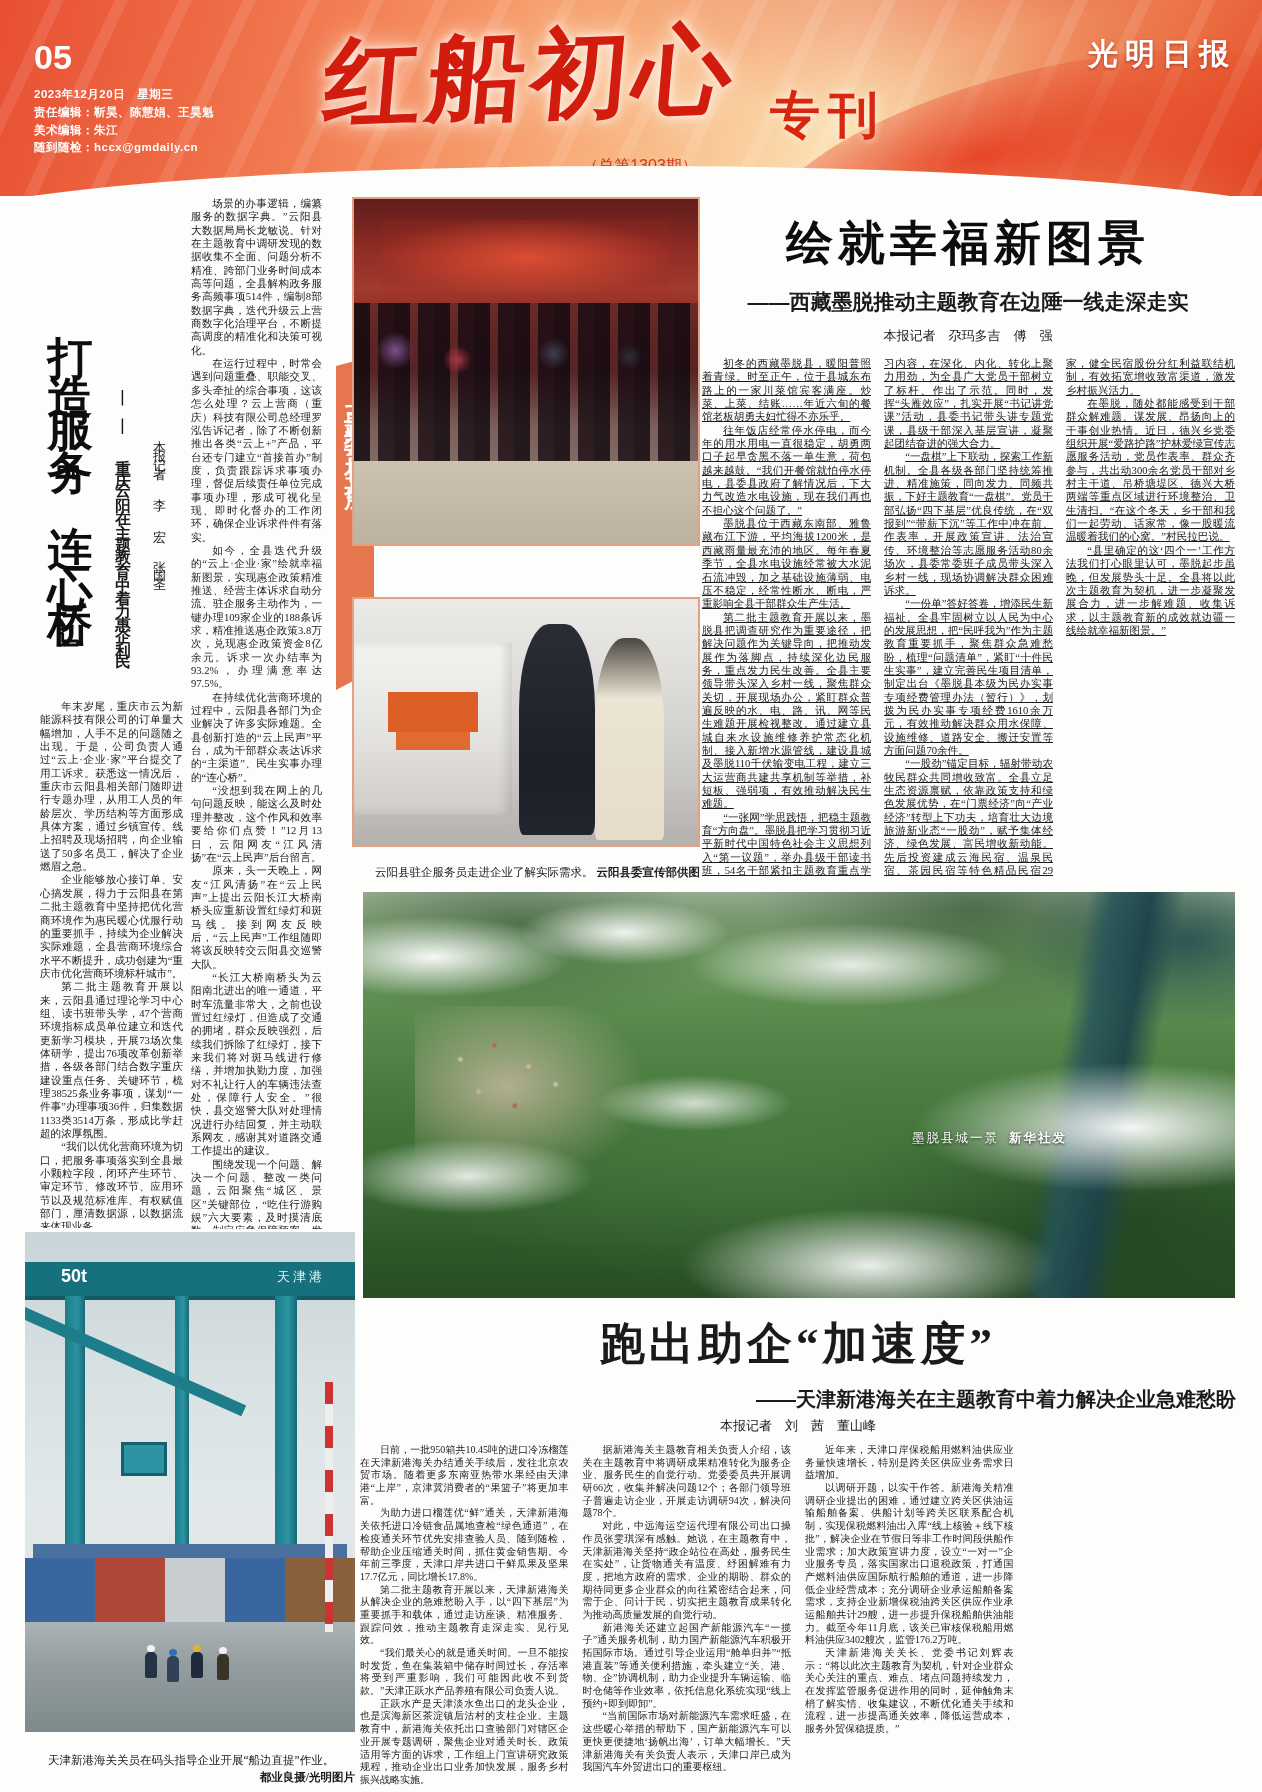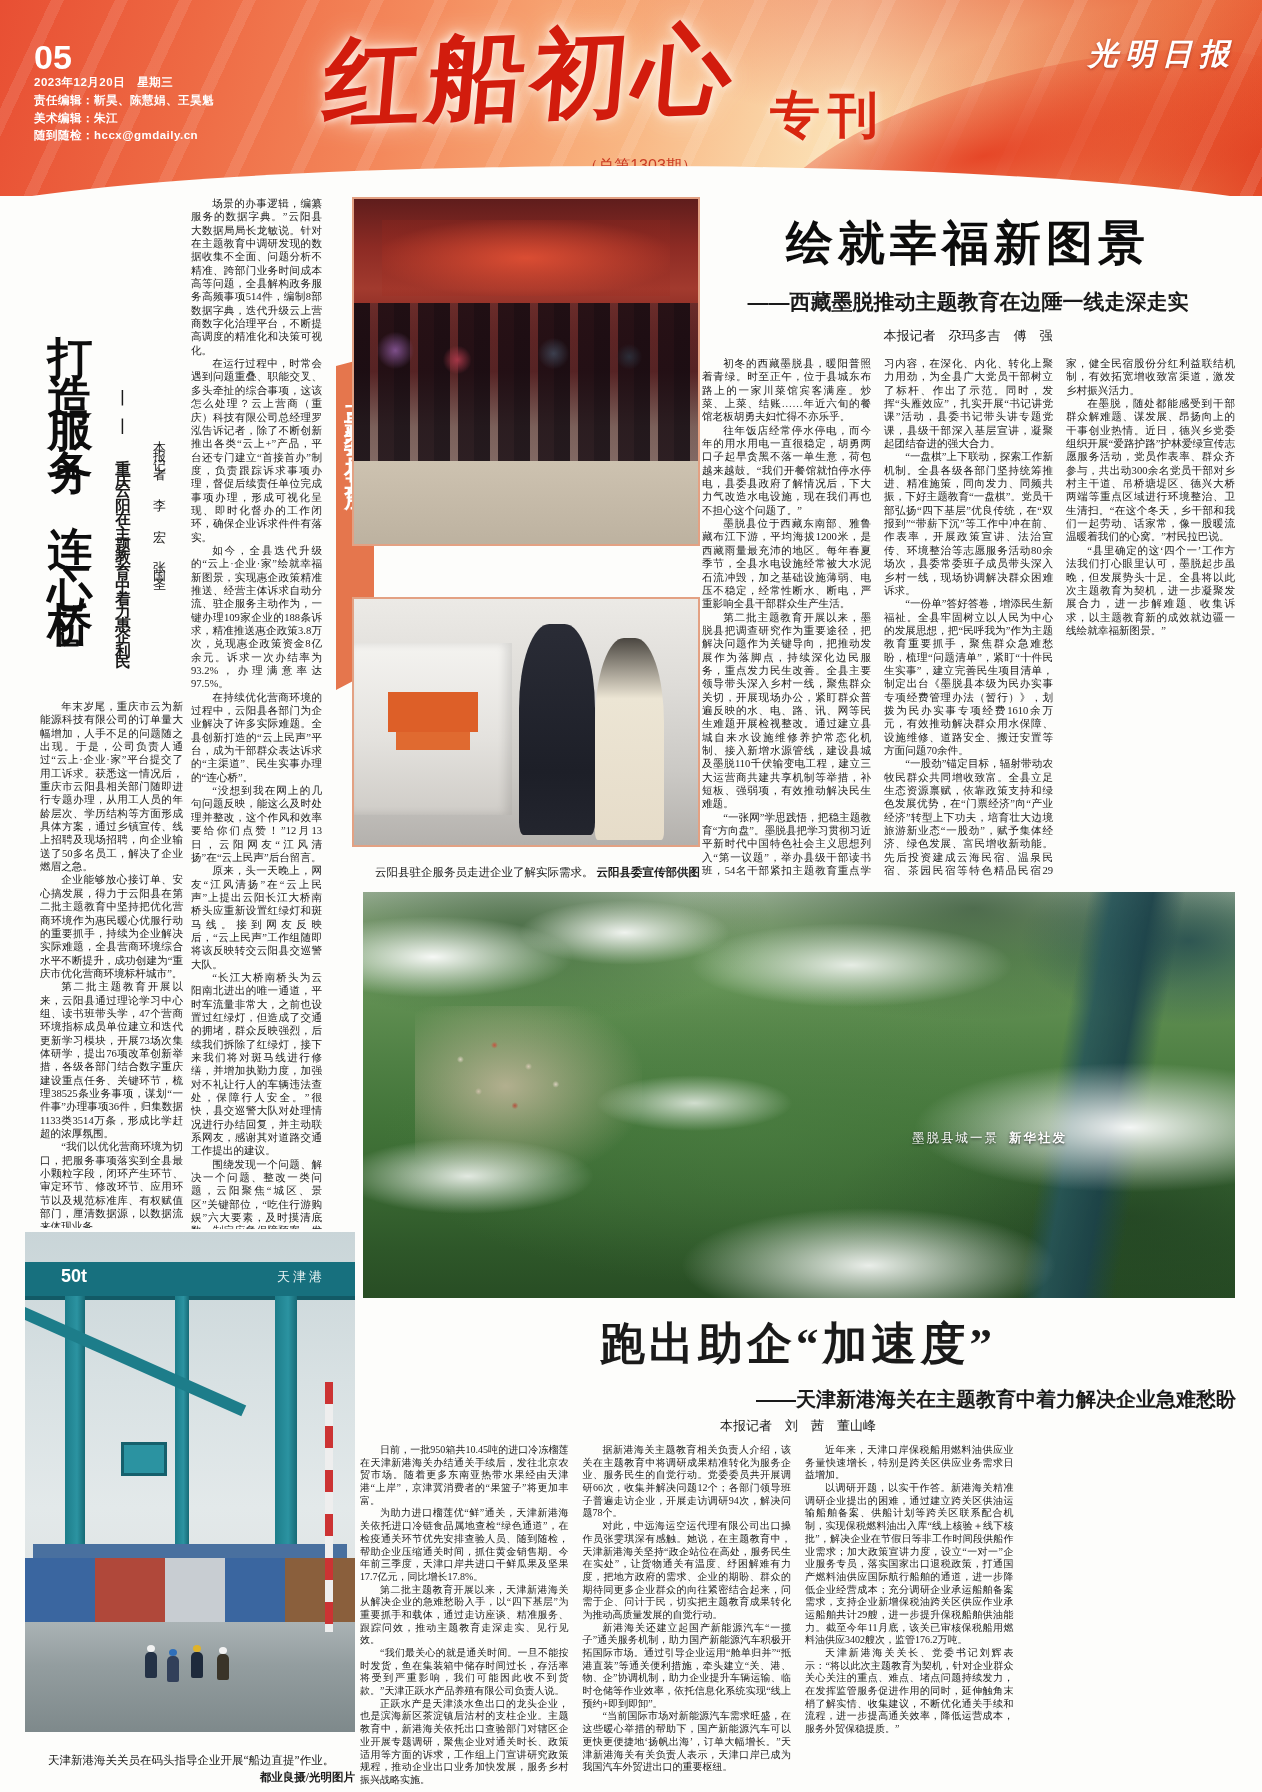--- a/index.html
+++ b/index.html
@@ -13,32 +13,32 @@
           radial-gradient(ellipse 700px 260px at 102% 80%, rgba(222,52,26,.75), rgba(222,52,26,0) 62%),
           linear-gradient(103deg,#e84f33 0%,#ee6a44 16%,#f4895c 32%,#f8b07c 48%,#fbe0b4 66%,#f9d29a 78%,#f3a266 90%,#ec6a3c 100%);}
   .mast::before{content:"";position:absolute;left:0;top:0;right:0;bottom:0;
         background:repeating-linear-gradient(115deg,rgba(255,255,255,0) 0 46px,rgba(255,255,255,.10) 46px 58px);}
   .mast::after{content:"";position:absolute;left:-6%;right:-6%;bottom:-34px;height:64px;background:#fdfdfb;
         border-radius:50% 50% 0 0 / 100% 100% 0 0;}
   .mast-swirl{position:absolute;right:-60px;top:70px;width:560px;height:180px;border-radius:50%;
         background:radial-gradient(ellipse at 40% 40%, rgba(228,52,24,.85), rgba(228,52,24,0) 70%);
         transform:rotate(-14deg);}
   .pageinfo{position:absolute;left:34px;top:40px;color:#fff;font-family:"Liberation Sans",sans-serif;}
-  .pagenum{font-size:34px;font-weight:bold;line-height:1;margin-bottom:0;}
+  .pagenum{font-size:34px;font-weight:bold;line-height:1;margin-bottom:12px;}
   .pageinfo .line{font-size:11.5px;font-weight:bold;line-height:1.55;letter-spacing:.5px;}
   .mast-title{position:absolute;left:296px;top:24px;width:470px;text-align:center;
         font-size:97px;font-weight:900;color:#d21c0d;line-height:1.1;letter-spacing:6px;
         transform:skewX(-7deg) rotate(-2deg);
         text-shadow:0 0 10px rgba(255,255,255,.95),0 0 26px rgba(255,245,225,.9);}
   .mast-sub{position:absolute;left:770px;top:82px;font-size:50px;font-weight:900;color:#d8260f;
         font-family:"Liberation Sans",sans-serif;letter-spacing:8px;
         text-shadow:0 0 10px rgba(255,255,255,.8);}
   .mast-issue{position:absolute;left:540px;top:156px;width:200px;text-align:center;
         font-size:16px;color:#ca3a22;font-family:"Liberation Sans",sans-serif;}
-  .papername{position:absolute;right:26px;top:34px;font-size:30px;color:#fff;font-style:italic;
+  .papername{position:absolute;right:26px;top:34px;font-size:30px;color:#fff;
         letter-spacing:7px;font-weight:bold;text-shadow:0 1px 3px rgba(140,20,8,.6);}
 
   
   .bodytext p{margin:0;text-indent:2em;text-align:justify;}
   .bodytext{font-size:10.6px;line-height:1.26;overflow:hidden;}
   .caption{font-size:11.5px;line-height:1.5;text-align:justify;}
   .caption .credit{font-weight:bold;float:right;}
   .cap-ind{display:inline-block;width:2em;}
 
   
@@ -85,21 +85,21 @@
         background:linear-gradient(180deg,#4a4640 0%,#ece5d4 30%,#e6dcc9 100%);}
   .cap1{position:absolute;left:352px;top:551px;width:348px;}
   .cap2{position:absolute;left:352px;top:852px;width:348px;}
 
   
   .ra-head{position:absolute;left:700px;top:212px;width:536px;text-align:center;}
   .ra-head h1{margin:0;font-size:47px;font-weight:900;letter-spacing:5px;color:#0c0c0c;}
   .ra-subtitle{margin-top:13px;font-size:21px;font-weight:bold;font-family:"Liberation Sans",sans-serif;}
   .ra-byline{margin-top:11px;font-size:13px;}
   .ra-cols{position:absolute;left:702px;top:357px;width:533px;height:525px;
-        column-count:3;column-gap:13px;column-fill:auto;}
+        column-count:3;column-gap:13px;column-fill:auto;text-decoration:underline;}
 
   
   .bigphoto{position:absolute;left:363px;top:892px;width:872px;height:406px;overflow:hidden;
         background:linear-gradient(180deg,#a9bda3 0%,#8cab7e 7%,#6f9c60 16%,#5e8d50 28%,#4f8044 42%,#417338 58%,#386631 74%,#2e5729 88%,#284d24 100%);}
   .bp-ridges{position:absolute;inset:0;
         background:
           radial-gradient(ellipse 360px 140px at 18% 8%, rgba(36,70,40,.55), rgba(0,0,0,0) 70%),
           radial-gradient(ellipse 420px 160px at 70% 4%, rgba(30,62,36,.6), rgba(0,0,0,0) 70%),
           radial-gradient(ellipse 500px 200px at 45% 60%, rgba(80,130,70,.5), rgba(0,0,0,0) 75%),
           radial-gradient(ellipse 420px 180px at 88% 80%, rgba(26,54,30,.55), rgba(0,0,0,0) 72%);}

